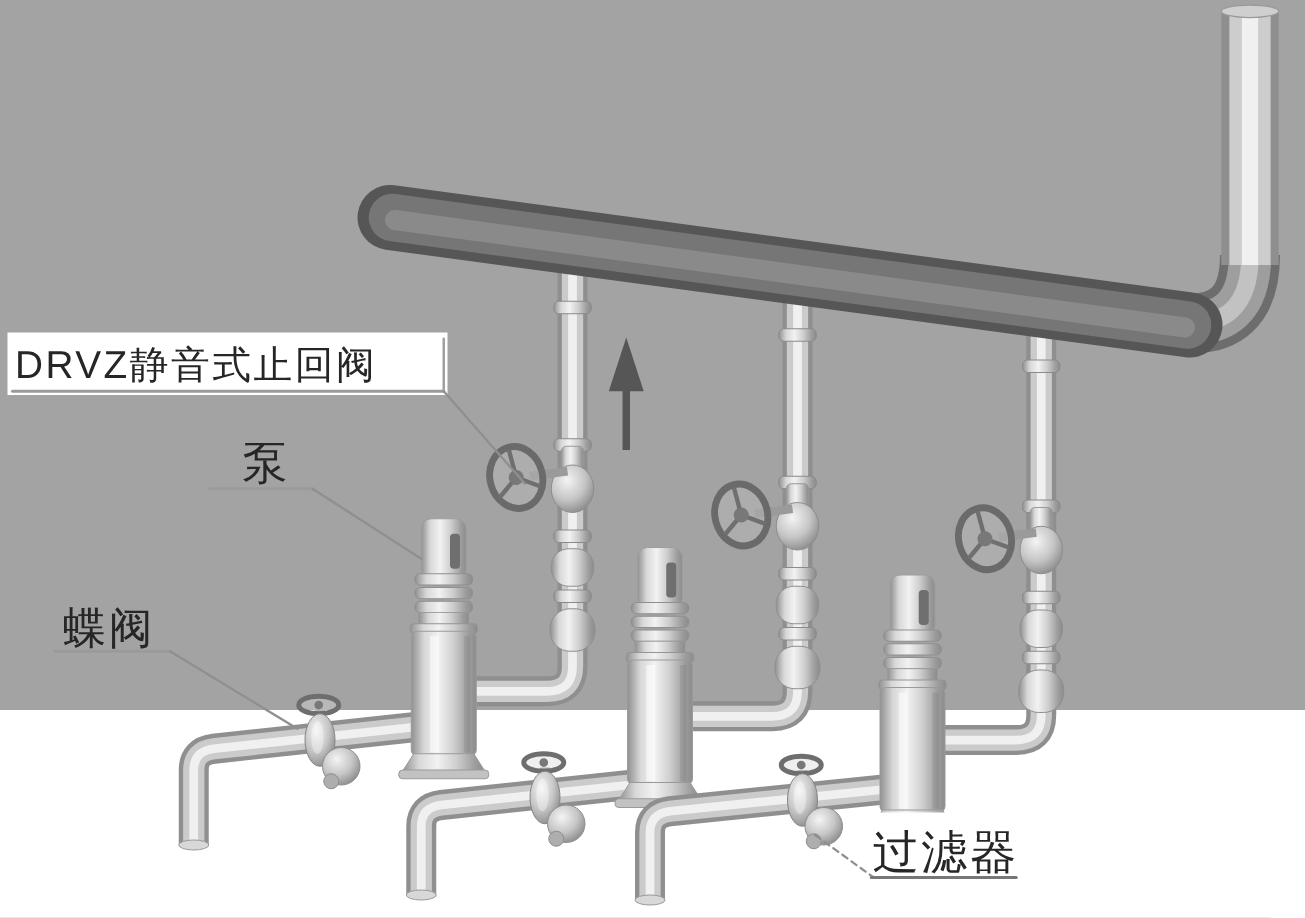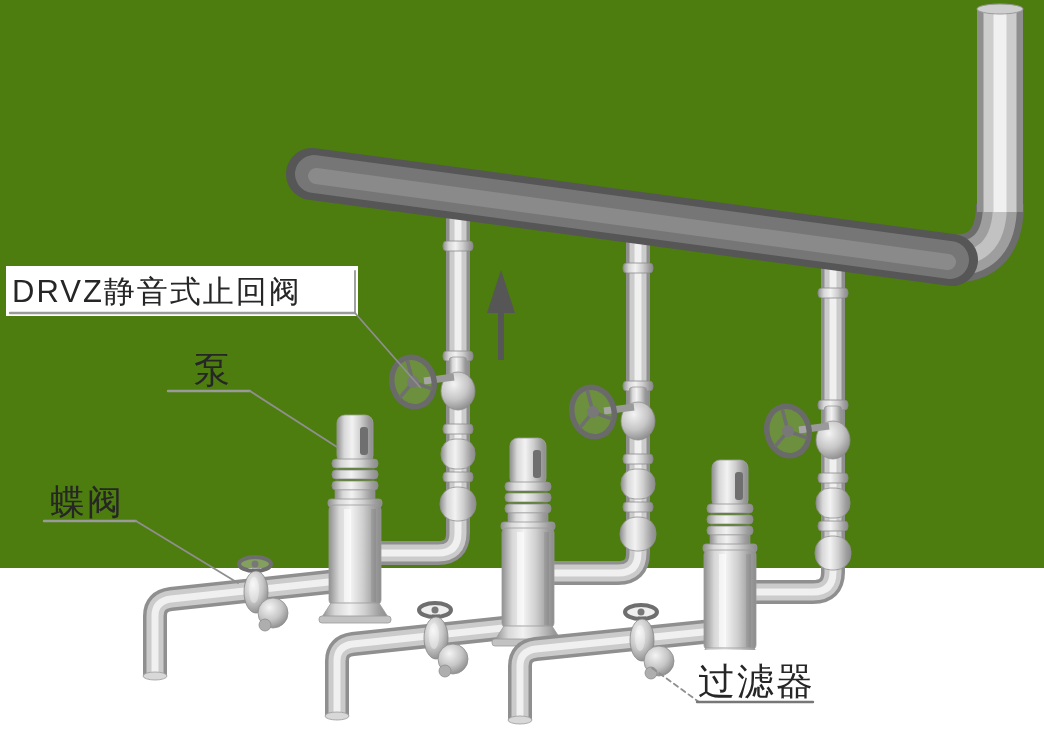--- a/index.html
+++ b/index.html
@@ -8,21 +8,21 @@
     background: #ffffff;
     width: 1044px;
     height: 734px;
     overflow: hidden;
     font-family: "Liberation Sans", sans-serif;
   }
   .stage {
     position: relative;
     width: 1044px;
     height: 568px;
-    background: #4d7c0f;
+    background: #a3a3a3;
   }
   svg { display: block; }
   text {
     font-family: "Liberation Sans", "DejaVu Sans", sans-serif;
     fill: #262626;
   }
 </style>
 </head>
 <body>
 

